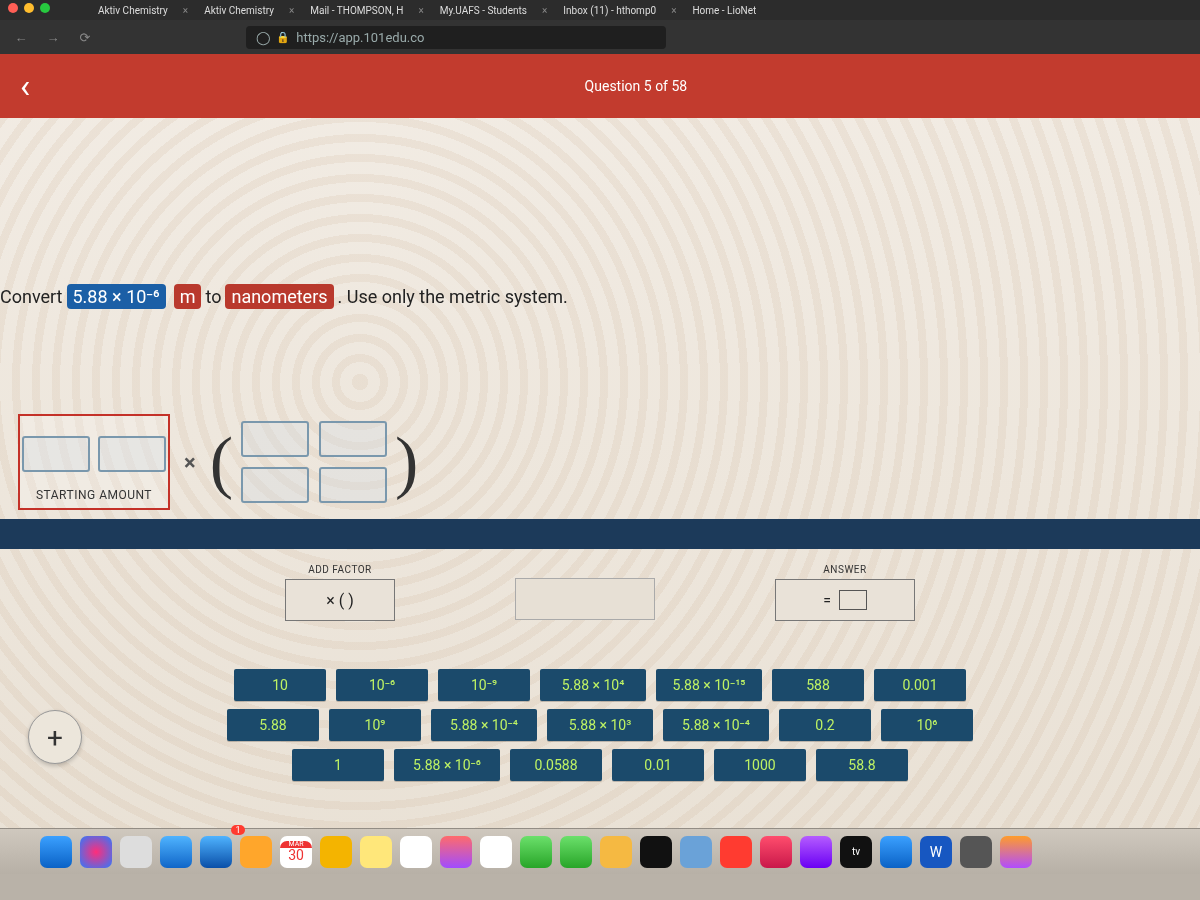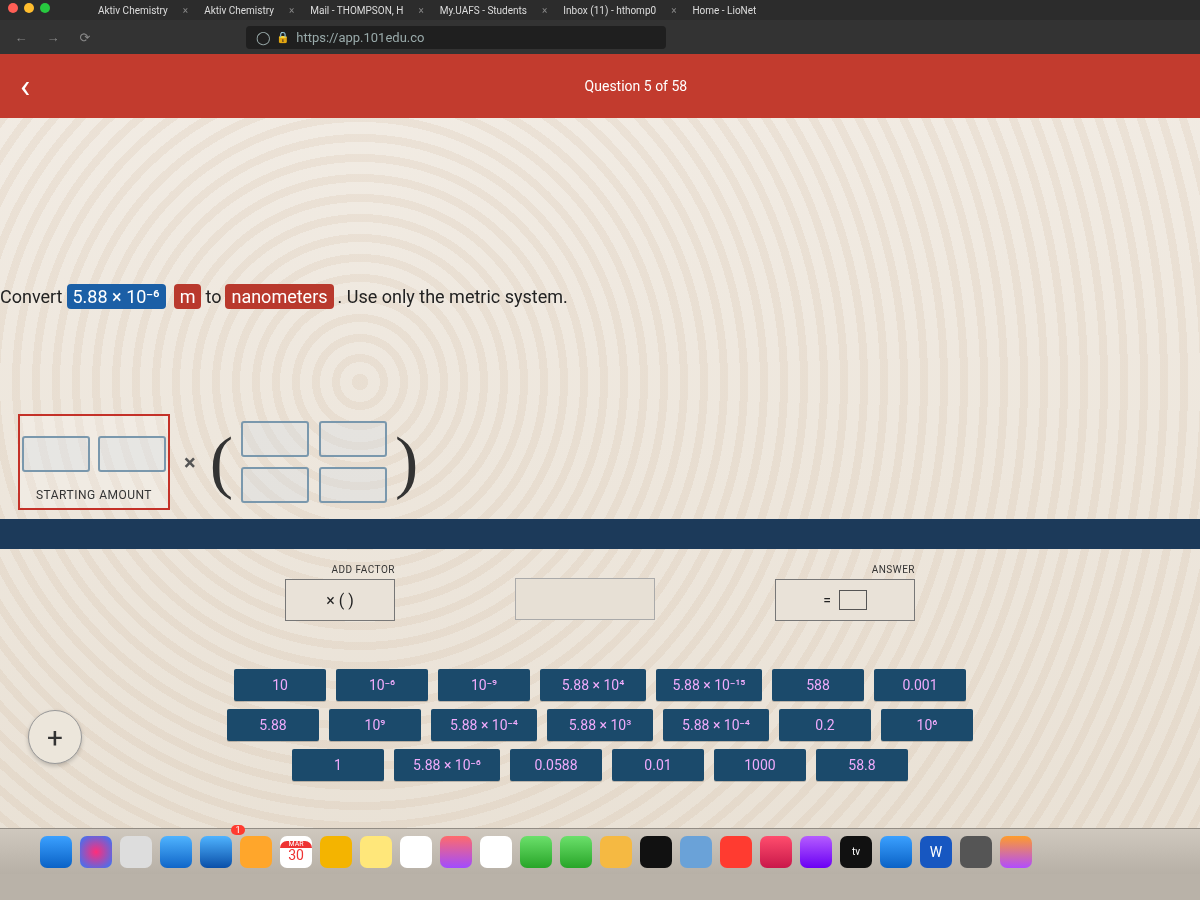--- a/index.html
+++ b/index.html
@@ -37,30 +37,30 @@
   .times { color:#555; font-size:22px; font-weight:bold;}
   .factor-group{ display:flex; align-items:center; gap:6px;}
   .paren{ font-size:70px; color:#333; font-family: "Times New Roman", serif; line-height:.8;}
   .frac{ display:flex; flex-direction:column; gap:6px;}
   .frac-row{ display:flex; gap:6px;}
 
   .blue-strip{ position:absolute; top:465px; left:0; right:0; height:30px; background:#1c3a5a;}
 
   .controls-row{ position:absolute; top:510px; left:0; right:0; display:flex; justify-content:center; gap:120px; align-items:flex-start; color:#333; font-size:10px;}
   .ctrl{ text-align:center;}
-  .ctrl-label{ letter-spacing:.5px; margin-bottom:4px;text-align:right;}
+  .ctrl-label{ letter-spacing:.5px; margin-bottom:4px;}
   .add-factor-btn{ width:110px; height:42px; border:1px solid #777; background:#e9e2d8; display:flex; align-items:center; justify-content:center; gap:6px; font-size:16px; font-family:"Times New Roman",serif; color:#222;}
   .answer-btn{ width:140px; height:42px; border:1px solid #777; background:#e9e2d8; display:flex; align-items:center; justify-content:center; gap:8px; font-size:16px; color:#222;}
   .answer-btn .eq{font-size:14px}
   .answer-btn .box{ width:28px;height:20px;border:1px solid #555;}
   .reset-btn{ width:110px; height:42px; border:1px solid #777; background:#e9e2d8; display:flex; align-items:center; justify-content:center; font-size:20px; color:#222;}
 
   .tiles{ position:absolute; top:615px; left:0; right:0; display:flex; flex-direction:column; align-items:center; gap:8px;}
   .tile-row{ display:flex; gap:10px; }
-  .tile{ background:#1b4a6b; color:#f0abfc; border:none; padding:8px 0; font-size:14px; width:92px; text-align:center; border-radius:2px; box-shadow:0 1px 0 rgba(0,0,0,.2);}
+  .tile{ background:#1b4a6b; color:#bef264; border:none; padding:8px 0; font-size:14px; width:92px; text-align:center; border-radius:2px; box-shadow:0 1px 0 rgba(0,0,0,.2);}
   .tile.wide{width:106px}
   .unit-row .tile{ background:#a8372d; width:80px;margin-top:40px;}
 
   .fab{ position:absolute; left:28px; bottom:110px; width:54px; height:54px; border-radius:50%; background:#ece6db; border:1px solid #999; display:flex; align-items:center; justify-content:center; font-size:28px; color:#333; box-shadow:0 2px 4px rgba(0,0,0,.2);}
 
   .dock{ position:absolute; left:0; right:0; bottom:0; height:46px; background:linear-gradient(#cfc8be,#b7b0a6); border-top:1px solid rgba(0,0,0,.2); display:flex; align-items:center; padding:0 40px; gap:8px;}
   .dock-icon{ width:32px; height:32px; border-radius:7px; background:#888; display:flex; align-items:center; justify-content:center; font-size:14px; color:#fff;}
   .dock-icon.finder{background:linear-gradient(#3aa0ff,#0a62c6)}
   .dock-icon.siri{background:radial-gradient(circle,#ff2d7a,#2d7aff)}
   .dock-icon.launchpad{background:#ddd;color:#999}

